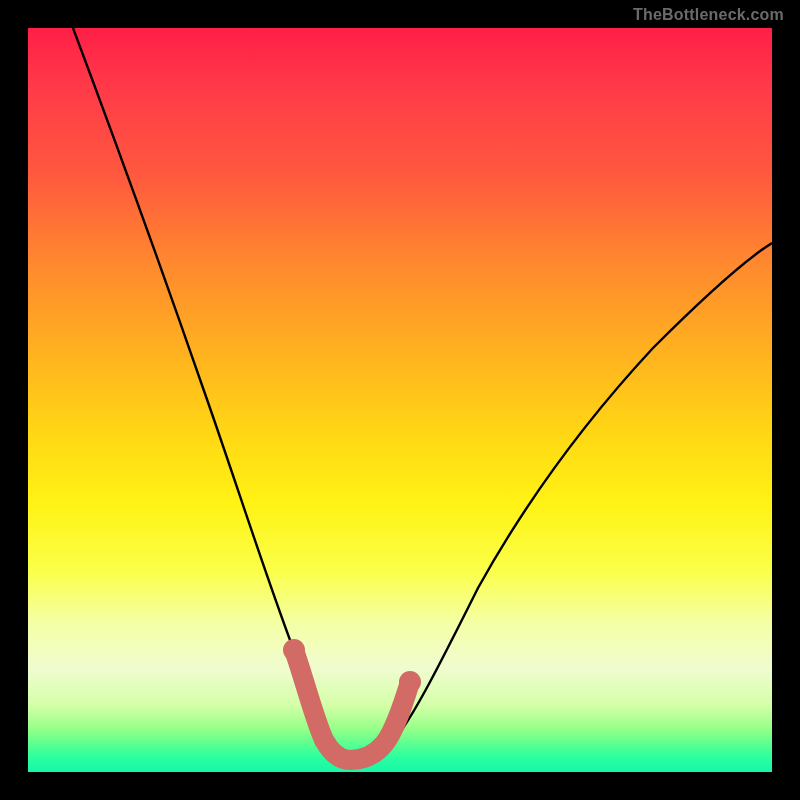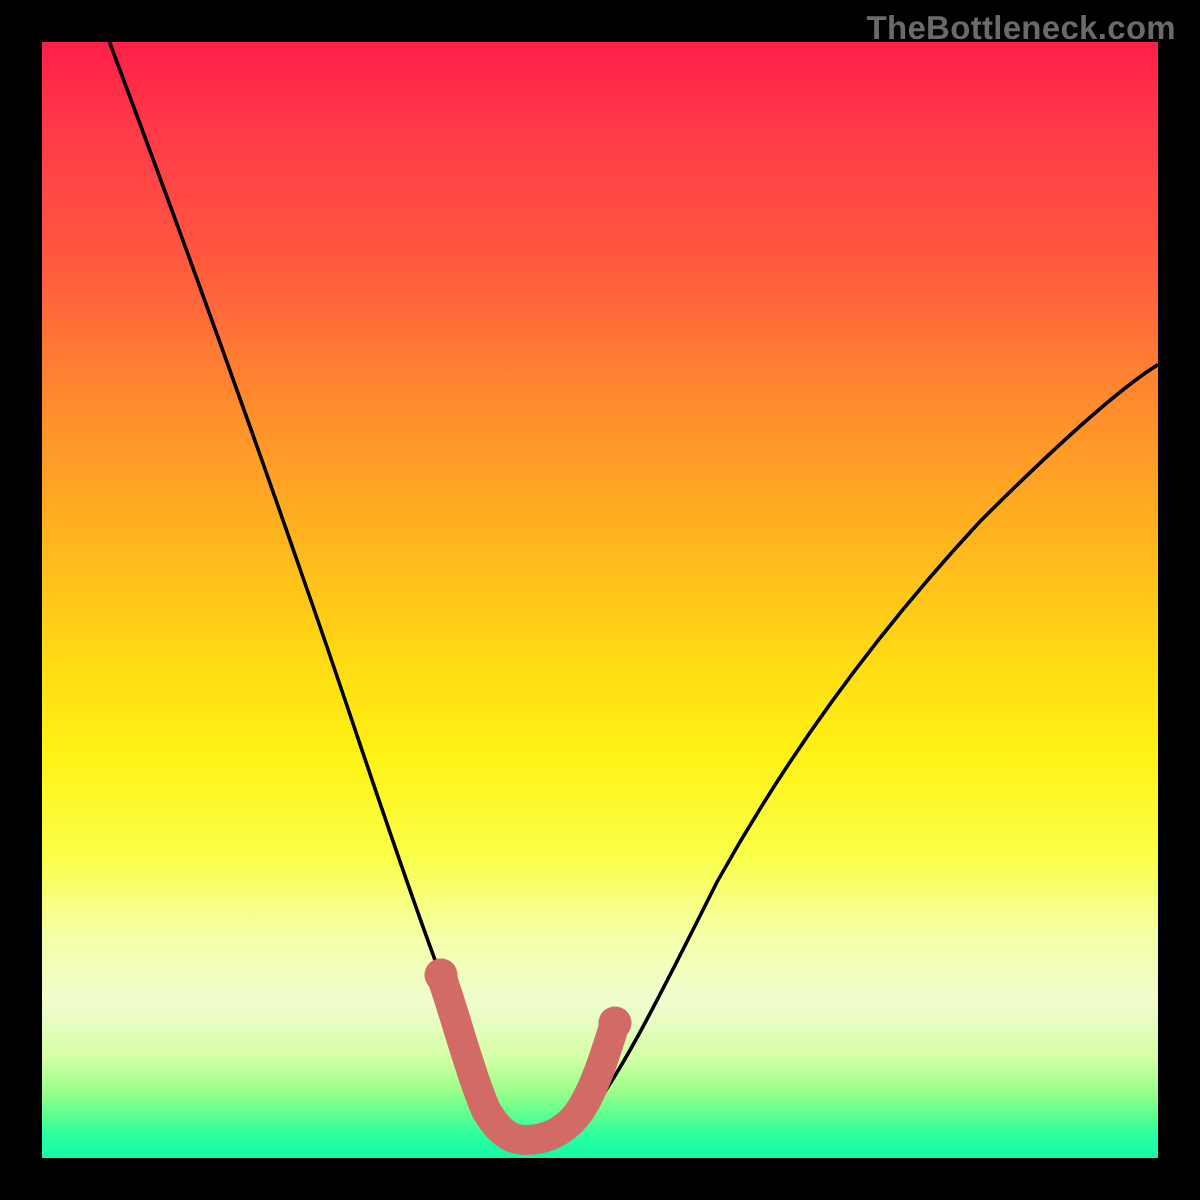--- a/index.html
+++ b/index.html
@@ -41,21 +41,21 @@
       #62ff8f 96%,
       #2bffa0 98%,
       #15f8a7 100%
     );
   }
   .branding {
     position: absolute;
     top: 6px;
     right: 16px;
     color: #6a6a6a;
-    font-size: 22px;
+    font-size: 16px;
     font-weight: 600;
     letter-spacing: 0.2px;
     user-select: none;
   }
   svg.curve {
     position: absolute;
     left: 0; top: 0;
     width: 744px;
     height: 744px;
     display: block;

